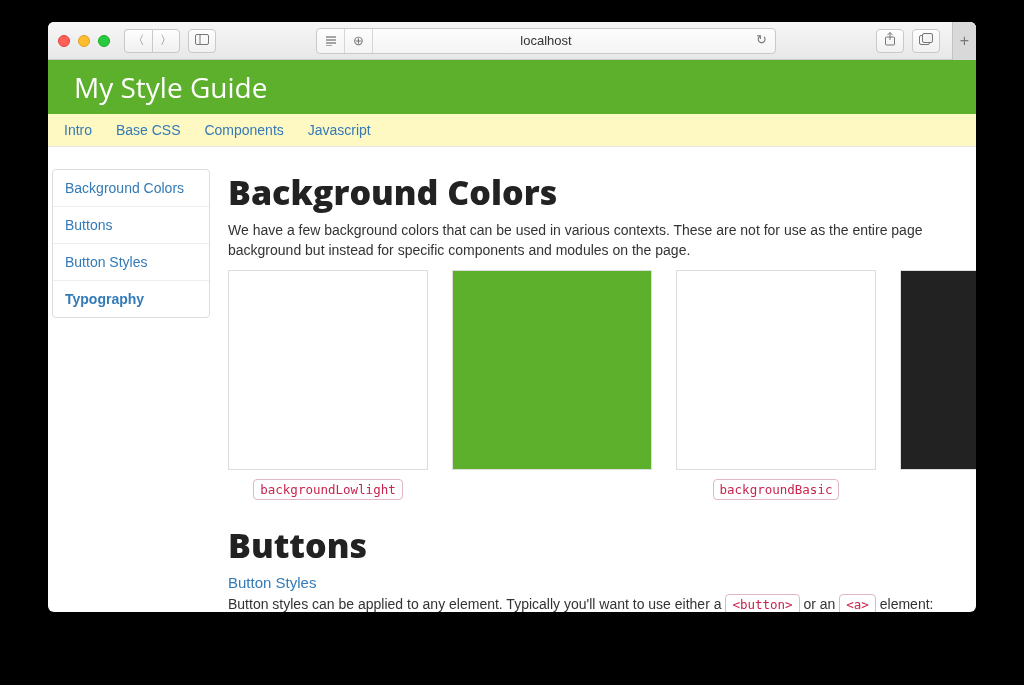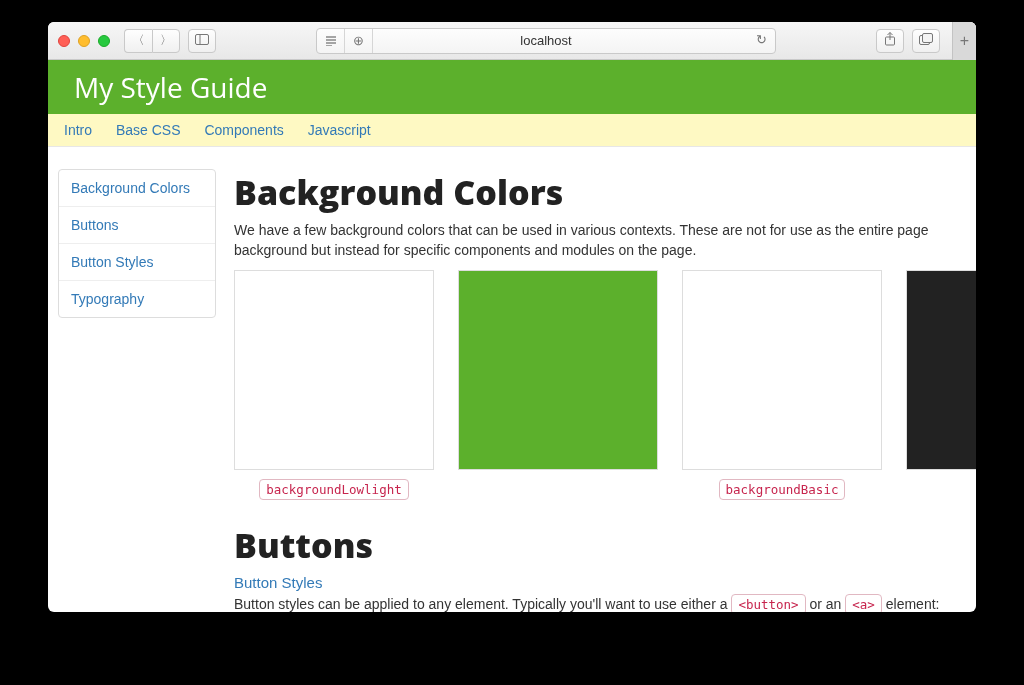--- a/index.html
+++ b/index.html
@@ -56,31 +56,31 @@
   .brandbar {
     background:#5cb02c; color:#fff; padding: 8px 26px;
     font-size: 28px; font-weight: 400;
     font-family: "Segoe UI","Open Sans",-apple-system,Arial,sans-serif;
   }
   .navbar {
     background:#fef9c3; border-bottom:1px solid #e7e7e7;
     padding: 8px 6px; font-size:14px;
   }
   .navbar a { color:#337ab7; text-decoration:none; margin: 0 10px; }
-  .content { flex:1; display:flex; padding: 22px 0 0 10px; overflow:hidden; }
+  .content { flex:1; display:flex; padding: 22px 0 0 4px; overflow:hidden; }
   .sidenav {
     width: 158px; margin-right: 18px;
     border:1px solid #ddd; border-radius:4px; background:#fff;
     align-self:flex-start;
   }
   .sidenav a {
     display:block; padding: 10px 12px; font-size:14px; color:#337ab7;
     border-bottom:1px solid #eee; text-decoration:none;
   }
-  .sidenav a:last-child { border-bottom:0; }
+  .sidenav a:last-child { border-bottom:0;font-weight:bold; }
   .main { flex:1; min-width:0; overflow:hidden; }
   .main h1 {
     font-family: "Segoe UI","Open Sans",-apple-system,Arial,sans-serif;
     font-size: 34px; font-weight: 800; color:#222; margin-bottom: 6px;
   }
   .main h2.sub { font-size:15px; font-weight:400; color:#337ab7; margin: 6px 0 4px; }
   .main p { font-size:14px; color:#333; line-height:1.4; margin-bottom: 10px; }
   .swatches { display:flex; gap: 24px; margin: 4px 0 24px; }
   .swatch { width: 200px; flex: 0 0 200px; border-radius: 18px; }
   .swatch .box { width: 200px; height: 200px; border:1px solid #ddd; }

